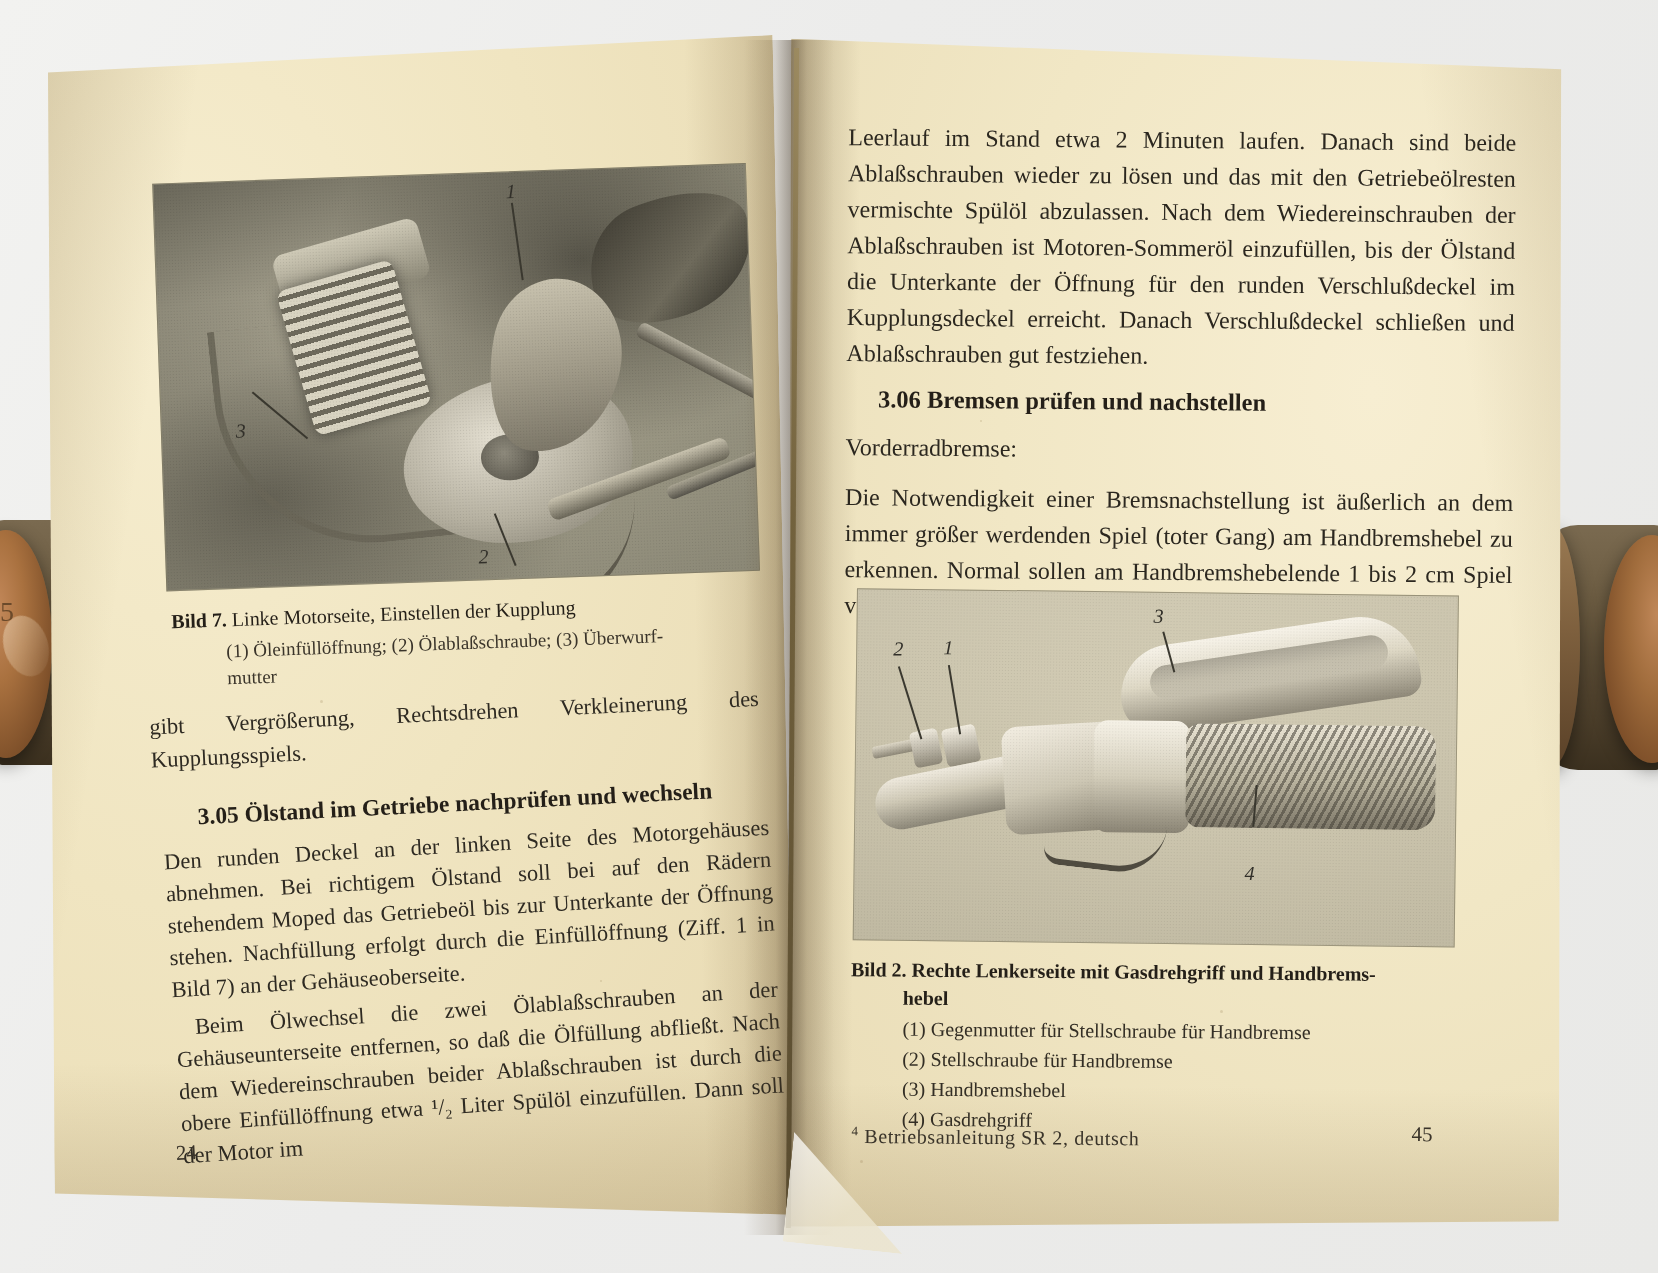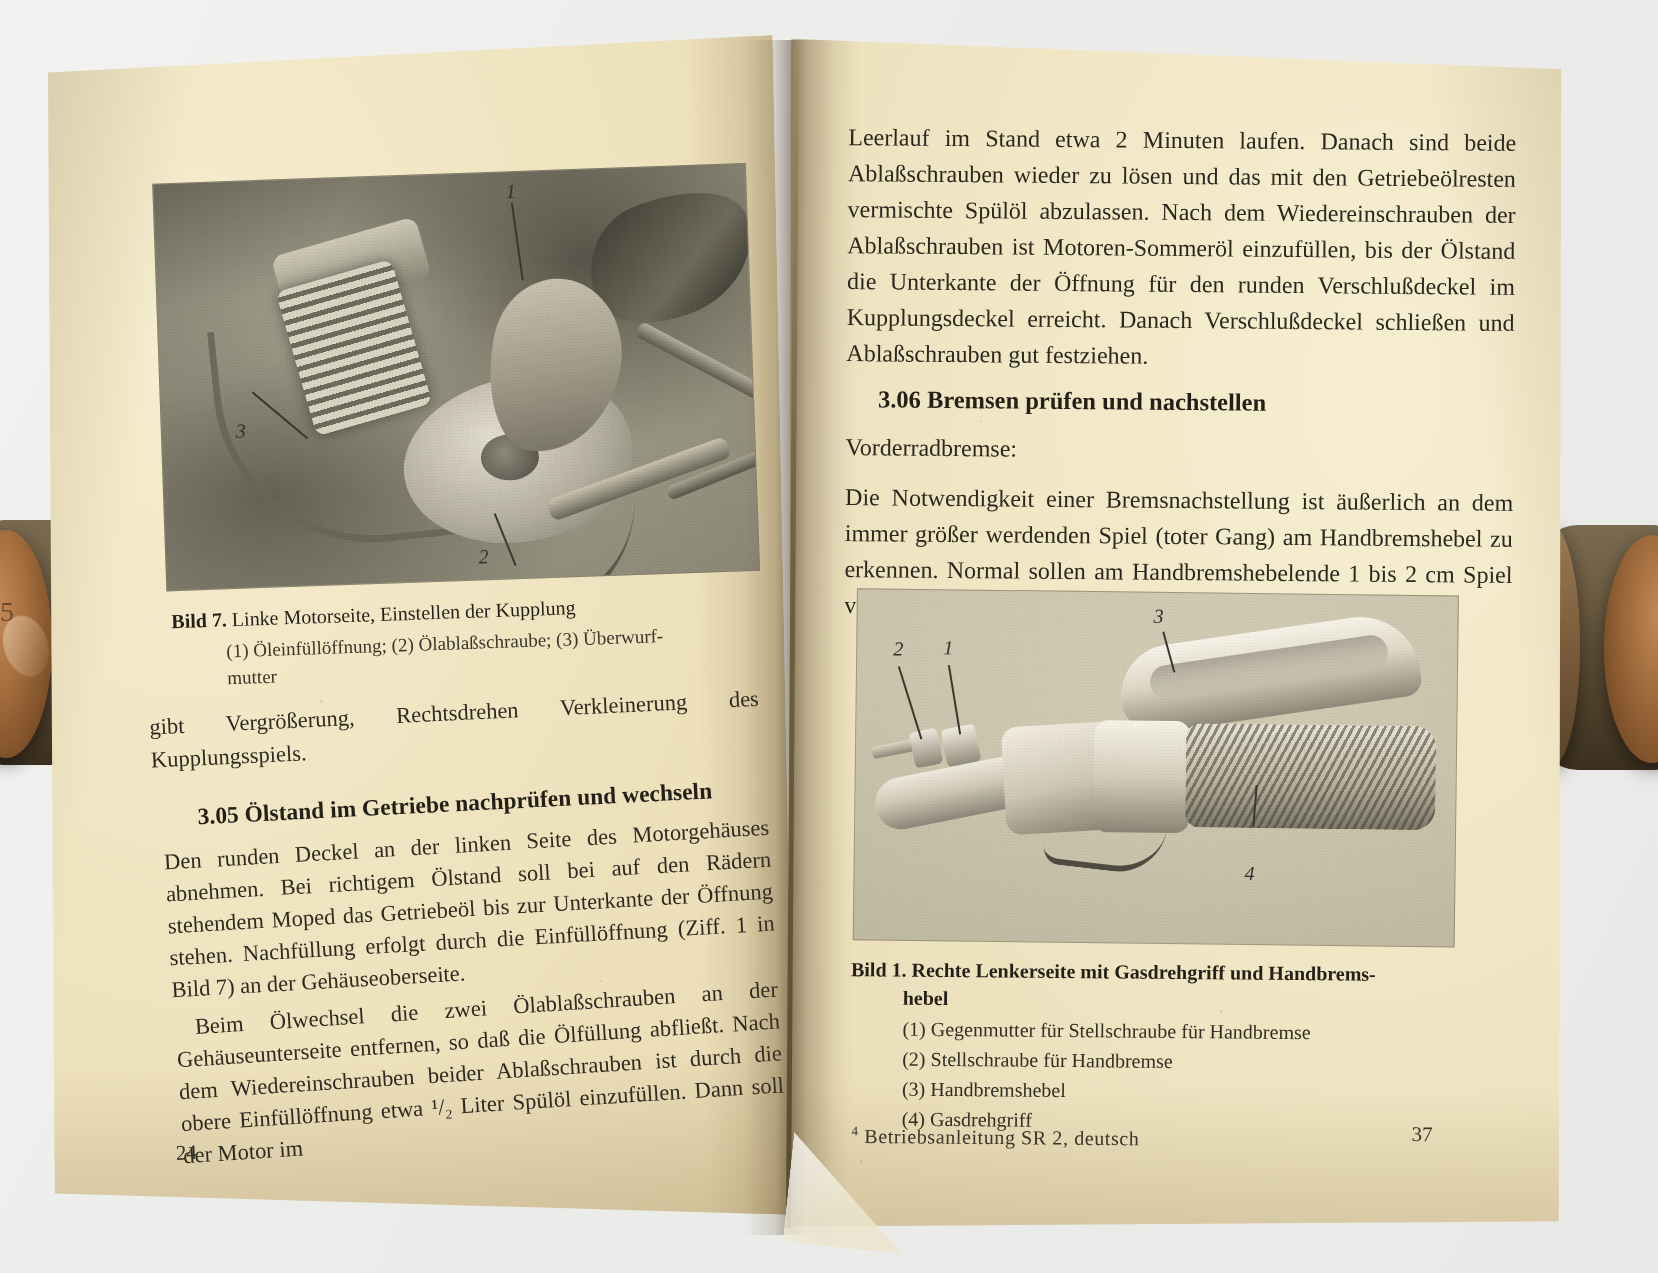--- a/index.html
+++ b/index.html
@@ -562,36 +562,36 @@
 
         <div class="f-leader" style="left:306px; top:38px; width:42px; transform: rotate(74deg);"></div>
         <span class="f-label" style="left:296px; top:12px;">3</span>
 
         <div class="f-leader" style="left:398px; top:232px; width:42px; transform: rotate(-86deg);"></div>
         <span class="f-label" style="left:390px; top:268px;">4</span>
       </div>
 
       <div style="position:absolute; left:68px; top:928px; width:640px;">
         <div class="caption-title">
-          <span>Bild 1.</span>
+          <span>Bild 2.</span>
           <span>Rechte Lenkerseite mit Gasdrehgriff und Handbrems-</span>
         </div>
         <div class="caption-title" style="padding-left:52px;">hebel</div>
         <div class="caption-list-r" style="padding-left:52px; margin-top:2px;">(1) Gegenmutter für Stellschraube für Handbremse</div>
         <div class="caption-list-r" style="padding-left:52px;">(2) Stellschraube für Handbremse</div>
         <div class="caption-list-r" style="padding-left:52px;">(3) Handbremshebel</div>
         <div class="caption-list-r" style="padding-left:52px;">(4) Gasdrehgriff</div>
       </div>
 
       <div class="footline" style="left:70px; top:1096px;">
         <sup>4</sup>
         <span>Betriebsanleitung SR 2, deutsch</span>
       </div>
 
-      <div class="pagenum" style="left:630px; top:1090px;">37</div>
+      <div class="pagenum" style="left:630px; top:1090px;">45</div>
     </div>
 
     <div class="gutter"></div>
     <div class="spine-line"></div>
     <div class="corner-fold"></div>
   </div>
 
   <div class="speck" style="left:320px; top:700px; width:3px; height:3px;"></div>
   <div class="speck" style="left:980px; top:420px; width:2px; height:2px;"></div>
   <div class="speck" style="left:1220px; top:1010px; width:3px; height:3px;"></div>

